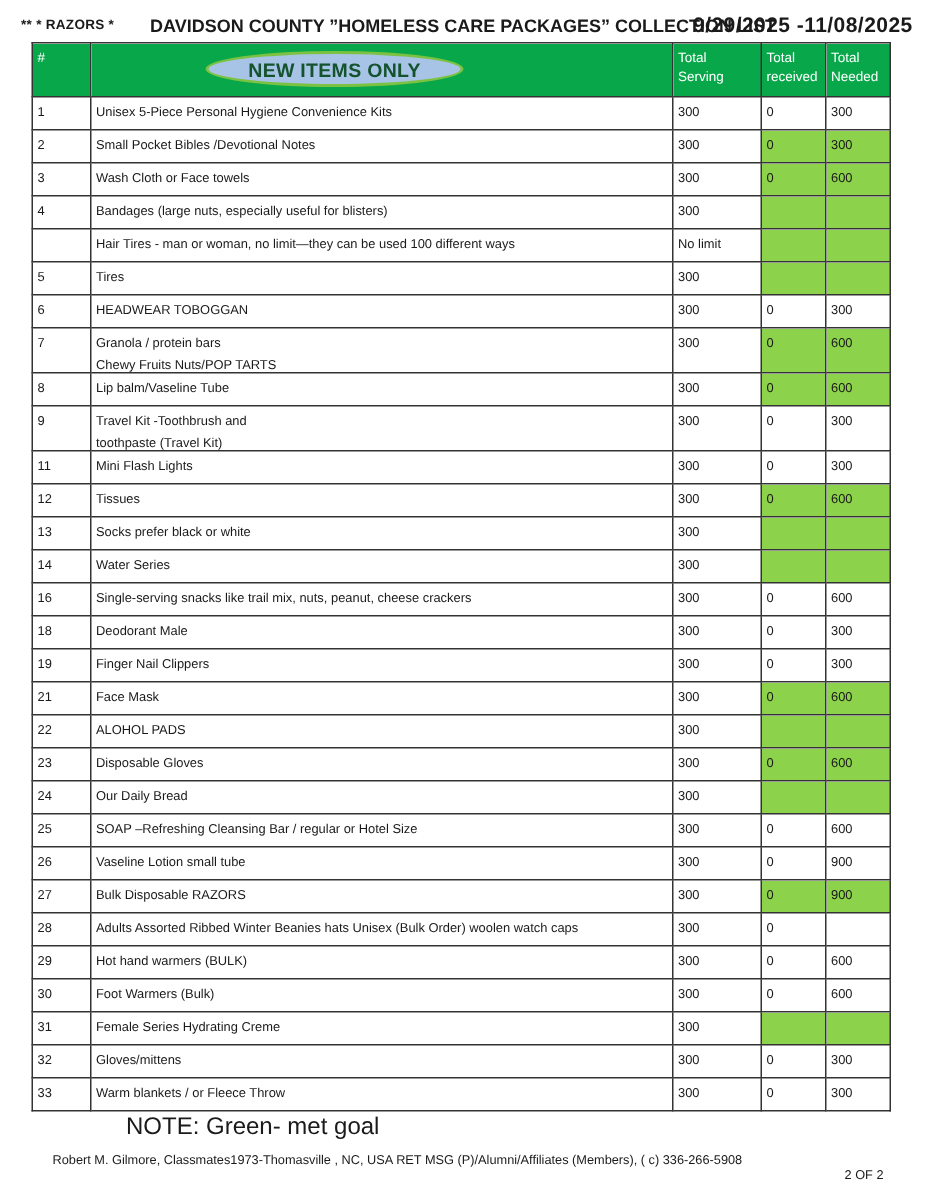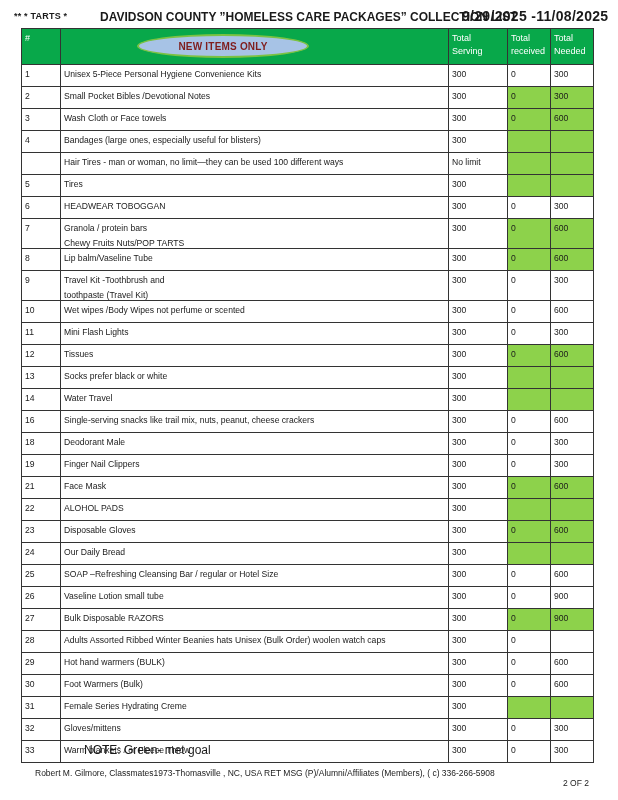--- a/index.html
+++ b/index.html
@@ -7,36 +7,36 @@
   .title-line { position:absolute; left:14px; top:8px; width:600px; height:20px; white-space:nowrap; }
   .title-prefix { position:absolute; left:0; top:3px; font-size:9px; font-weight:bold; letter-spacing:0.2px; }
   .title-main { position:absolute; left:86px; top:2px; font-size:12px; font-weight:bold; }
   .title-date { position:absolute; left:448px; top:0px; font-size:14px; font-weight:bold; letter-spacing:0.3px; }
 
   table.list { position:absolute; left:21px; top:28px; width:572px; border-collapse:collapse; table-layout:fixed; }
   table.list td, table.list th { border:1.5px solid #333; padding:0 0 0 3px; font-size:8.6px; vertical-align:top; font-weight:normal; text-align:left; overflow:hidden; }
   table.list th { background:#08a84a; color:#ffffff; height:32px; padding-top:3px; line-height:13px; font-size:9px; }
   th.h-item { position:relative; }
   .oval { position:absolute; left:76px; top:5px; width:172px; height:24px; border-radius:50%; background:#a7c3e6; border:2px solid #7cc242; box-sizing:border-box; display:flex; align-items:center; justify-content:center; }
-  .oval span { color:#7f1d1d; font-weight:bold; font-size:10px; letter-spacing:0.2px; }
+  .oval span { color:#14532d; font-weight:bold; font-size:13px; letter-spacing:0.2px; }
   table.list td { height:17px; line-height:10px; padding-top:4px; }
   td.item { padding-top:2px;margin-left:42px; }
   td.tall { height:28px; }
   td.item .l2 { display:block; margin-top:5px; }
   td.green { background:#8dd24b; }
   td.num { padding-top:6px; }
-  .note { position:absolute; left:84px; top:743px; font-size:12px; }
+  .note { position:absolute; left:84px; top:743px; font-size:16px; }
   .footer { position:absolute; left:14px; top:768px; font-size:8.5px;margin-left:21px; }
   .page { position:absolute; left:563px; top:778px; font-size:8.5px; }
 </style>
 </head>
 <body>
 
 <div class="title-line">
-  <span class="title-prefix">** *  TARTS *</span>
+  <span class="title-prefix">** *  RAZORS *</span>
   <span class="title-main">DAVIDSON COUNTY  ”HOMELESS CARE PACKAGES”  COLLECTION LIST</span>
   <span class="title-date">9/29/2025 -11/08/2025</span>
 </div>
 
 <table class="list">
   <colgroup>
     <col style="width:39px">
       <col style="width:388px">
       <col style="width:59px">
       <col style="width:43px">
@@ -72,21 +72,21 @@
       </tr>
       <tr>
         <td class="num">3</td>
         <td class="item"><span>Wash Cloth or Face towels</span></td>
         <td class="num">300</td>
         <td class="num green">0</td>
         <td class="num green">600</td>
       </tr>
       <tr>
         <td class="num">4</td>
-        <td class="item"><span>Bandages (large ones, especially useful for blisters)</span></td>
+        <td class="item"><span>Bandages (large nuts, especially useful for blisters)</span></td>
         <td class="num">300</td>
         <td class="num green"></td>
         <td class="num green"></td>
       </tr>
       <tr>
         <td class="num"></td>
         <td class="item"><span>Hair Tires  - man or woman,  no limit—they  can be used 100 different ways</span></td>
         <td class="num">No limit</td>
         <td class="num green"></td>
         <td class="num green"></td>
@@ -120,27 +120,20 @@
         <td class="num green">600</td>
       </tr>
       <tr>
         <td class="num tall">9</td>
         <td class="item tall"><span>Travel Kit -Toothbrush and</span><span class="l2">toothpaste (Travel Kit)</span></td>
         <td class="num tall">300</td>
         <td class="num tall">0</td>
         <td class="num tall">300</td>
       </tr>
       <tr>
-        <td class="num">10</td>
-        <td class="item"><span>Wet wipes /Body Wipes not perfume or scented</span></td>
-        <td class="num">300</td>
-        <td class="num">0</td>
-        <td class="num">600</td>
-      </tr>
-      <tr>
         <td class="num">11</td>
         <td class="item"><span>Mini Flash Lights</span></td>
         <td class="num">300</td>
         <td class="num">0</td>
         <td class="num">300</td>
       </tr>
       <tr>
         <td class="num">12</td>
         <td class="item"><span>Tissues</span></td>
         <td class="num">300</td>
@@ -149,21 +142,21 @@
       </tr>
       <tr>
         <td class="num">13</td>
         <td class="item"><span>Socks prefer black or white</span></td>
         <td class="num">300</td>
         <td class="num green"></td>
         <td class="num green"></td>
       </tr>
       <tr>
         <td class="num">14</td>
-        <td class="item"><span>Water Travel</span></td>
+        <td class="item"><span>Water Series</span></td>
         <td class="num">300</td>
         <td class="num green"></td>
         <td class="num green"></td>
       </tr>
       <tr>
         <td class="num">16</td>
         <td class="item"><span>Single-serving snacks like trail mix, nuts, peanut, cheese crackers</span></td>
         <td class="num">300</td>
         <td class="num">0</td>
         <td class="num">600</td>

